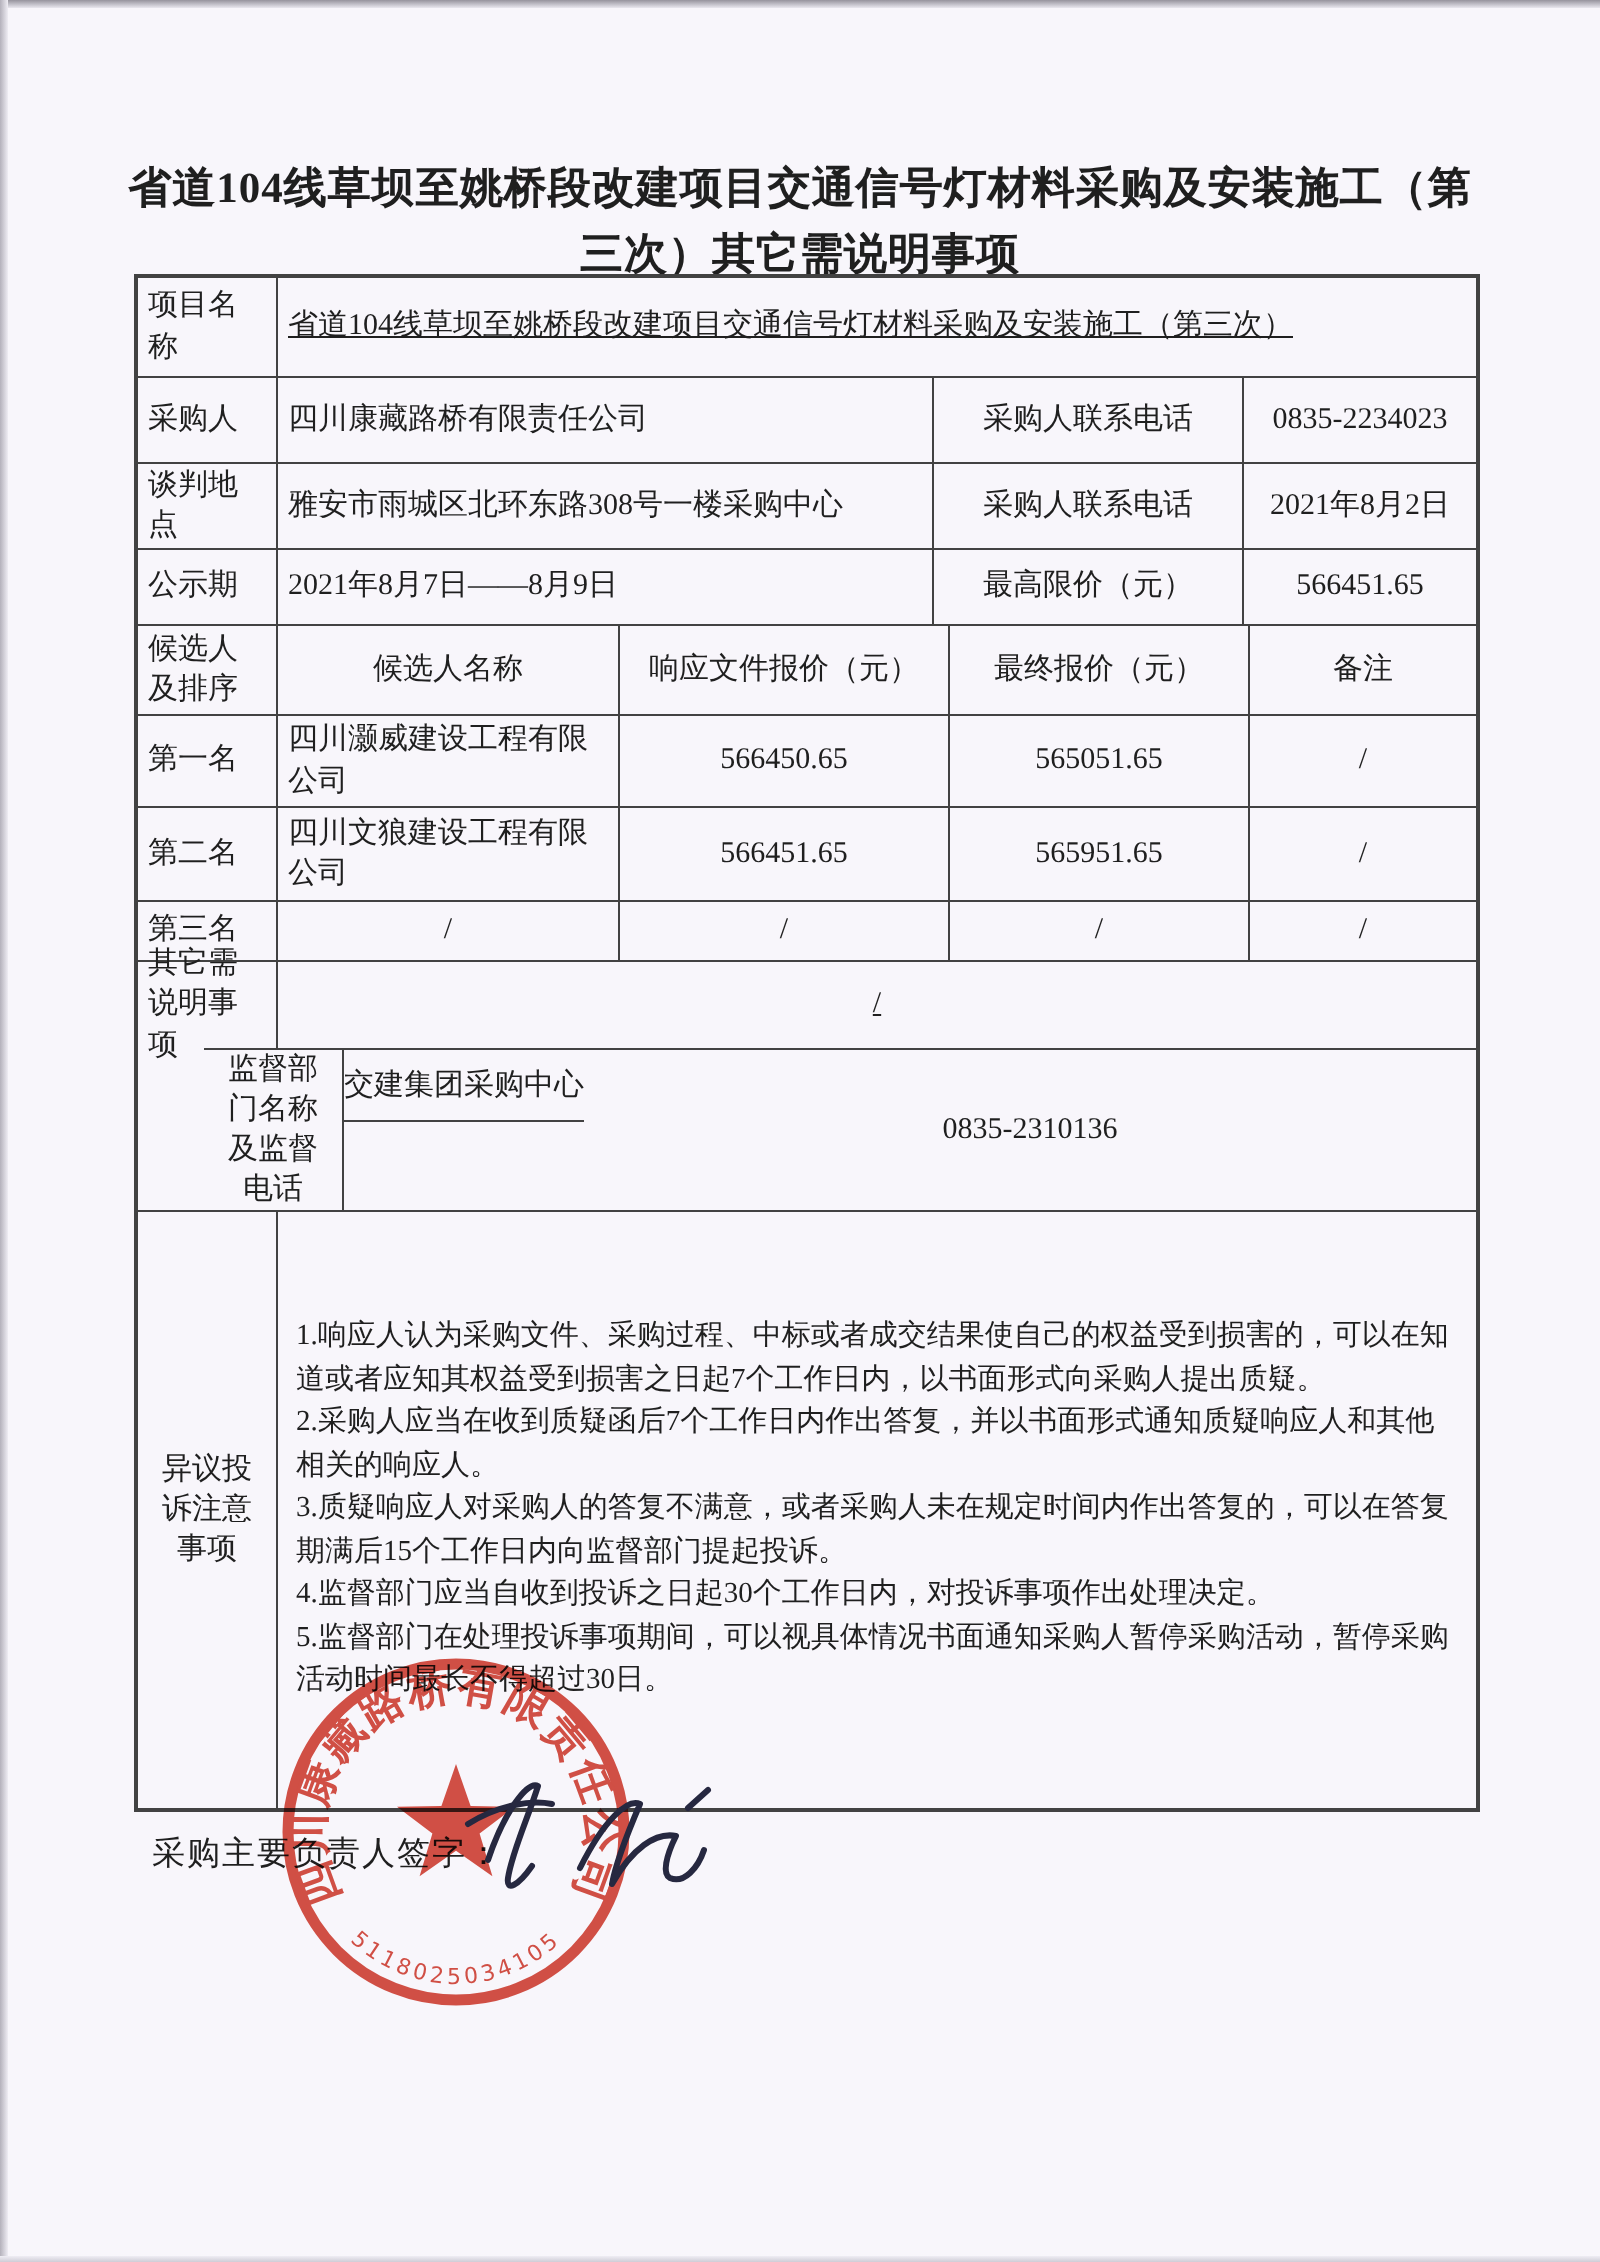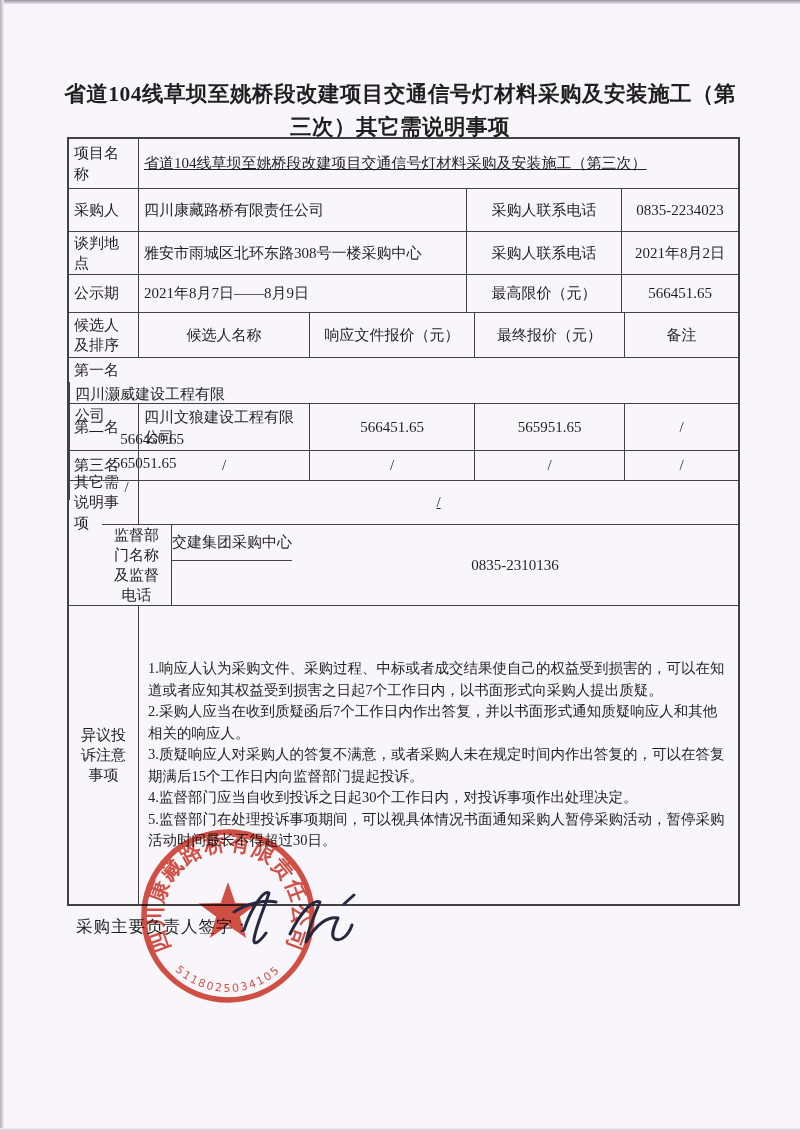--- a/index.html
+++ b/index.html
@@ -42,21 +42,21 @@
   }
   .cell:first-child { border-left:none; }
   .c-center { justify-content:center; text-align:center; }
   .c-left   { justify-content:flex-start; text-align:left; }
 
   .w-lab{width:69px;} .w-wide{width:600px;text-decoration:underline;}
   .w-val{width:328px;} .w-mid{width:155px;} .w-last{width:117px;}
   .w-name{width:171px;} .w-doc{width:165px;} .w-final{width:150px;text-align:right;} .w-rem{width:114px;}
 
   .h49{height:49px;} .h43{height:43px;} .h38{height:38px;}
-  .h45{height:45px;} .h46{height:46px;flex-direction:column;} .h47{height:47px;}
+  .h45{height:45px;} .h46{height:46px;} .h47{height:47px;}
   .h30{height:30px;} .h44{height:44px;} .h81{height:81px;margin-left:33px;} .h299{height:299px;}
 
   .sup-wrap { flex:1; display:flex; 
     border-left:1.5px solid #424242; }
   .sup-sub { display:flex; align-items:center; justify-content:center; }
   .sup-sub1 { height:36px; border-bottom:1.5px solid #424242; }
   .sup-sub2 { flex:1; }
 
   .notes-cell { flex:1; border-left:1.5px solid #424242;
     display:flex; align-items:center; padding:8px 9px 8px 9px; }

